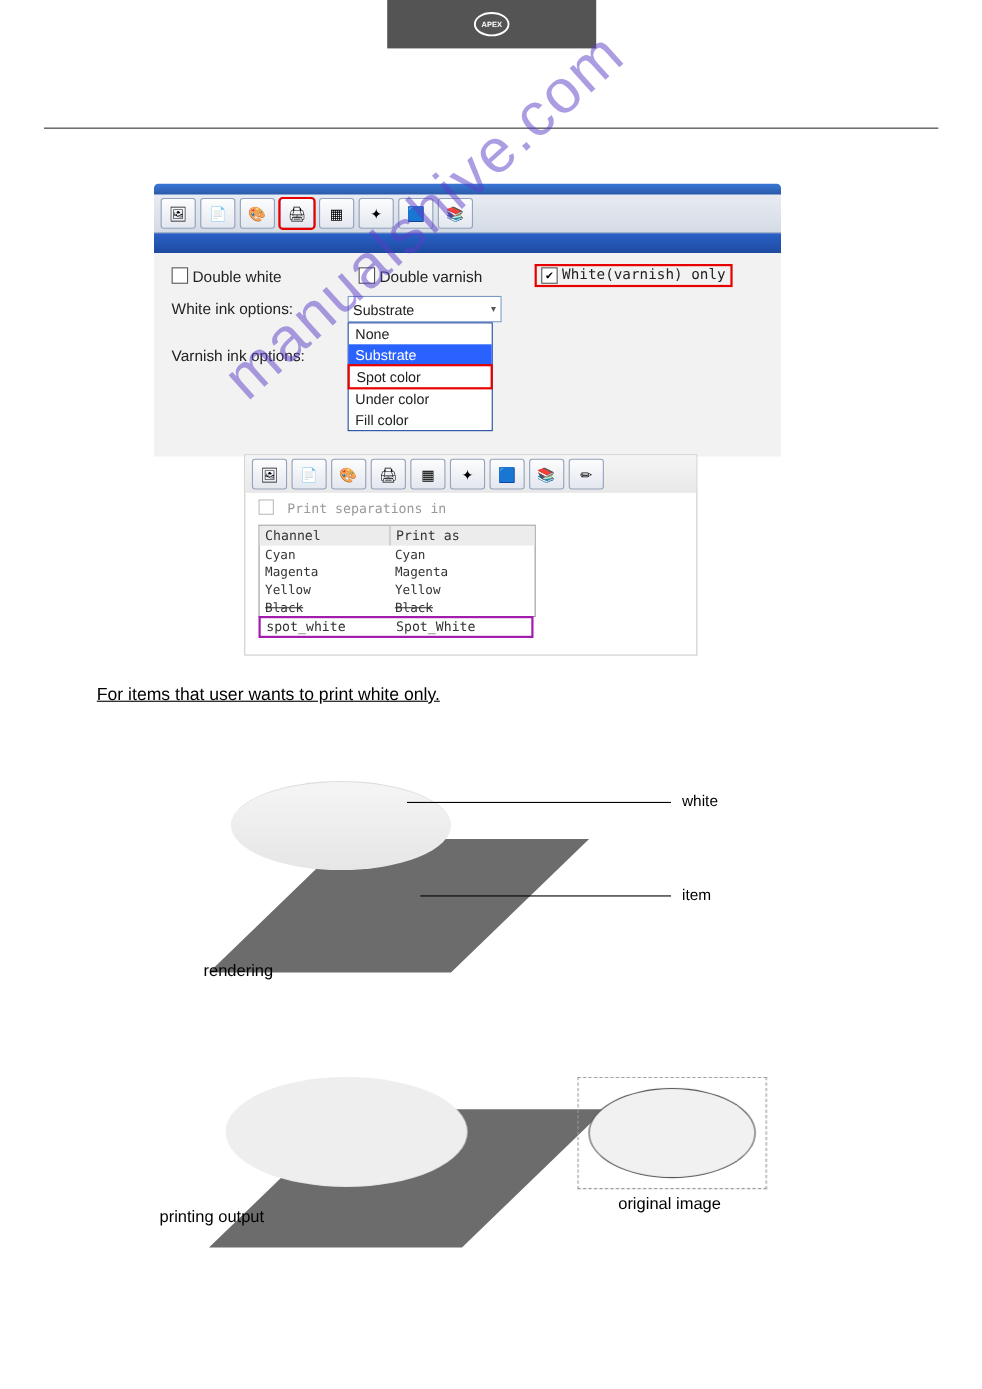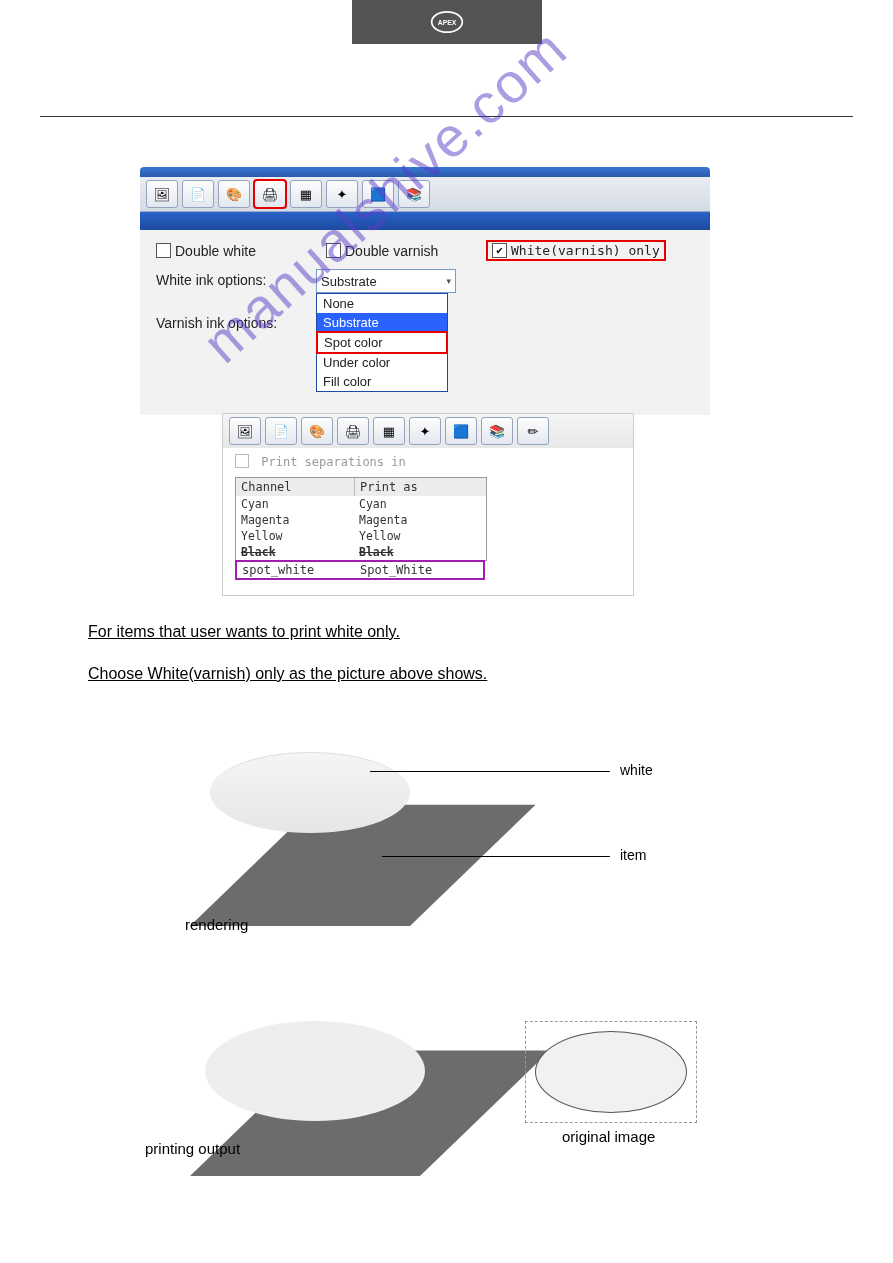--- a/index.html
+++ b/index.html
@@ -134,21 +134,21 @@
   .grey {color:#999;}
   .tbl { border:1px solid #999; margin-top:8px; width:250px;}
   .tbl .th {display:flex; background:#ececec;}
   .tbl .th div{ padding:2px 5px; border-right:1px solid #bbb;}
   .tbl .th div:first-child{width:108px;border-left:none;}
   .tbl .th div:last-child{flex:1;border-right:none;}
   .tbl .tr {display:flex; font-size:11.5px;}
   .tbl .tr div{ padding:1px 5px;}
   .tbl .tr div:first-child{width:108px;}
   .tbl .tr div:last-child{flex:1;}
-  .tbl .strike div{text-decoration: line-through; font-weight: bold;}
+  .tbl .strike div{text-decoration: line-through;}
   .red-row-box{border:2px solid #a21caf; position:relative; top:-1px; width:250px; box-sizing:border-box;}
 
   .body-text { margin:24px 28px 0 28px; font-size:16px; line-height:1.5;text-decoration:underline;}
 
   
   .diagram-area { position:relative; margin-top:40px; height:520px;}
   .parallelogram {
     position:absolute;
     left:130px; top:60px;
     width:220px; height:140px;
@@ -306,21 +306,20 @@
             <div style="width:108px;padding:1px 5px;">spot_white</div>
             <div style="flex:1;padding:1px 5px;">Spot_White</div>
           </div>
         </div>
         <div style="height:8px;"></div>
       </div>
     </div>
   </div>
 
   <div class="body-text">For items that user wants to print white only.</div>
-  <div class="body-text" style="margin-top:18px;">Choose White(varnish) only as the picture above shows.</div>
 
   <div class="diagram-area">
     <div class="parallelogram"></div>
     <div class="ellipse1"></div>
     <div class="leader" style="left:310px; top:45px; width:240px;"></div>
     <div class="leader-lbl" style="left:560px; top:36px;">white</div>
     <div class="leader" style="left:322px; top:130px; width:228px;"></div>
     <div class="leader-lbl" style="left:560px; top:121px;">item</div>
     <div class="caption" style="left:125px; top:190px;">rendering</div>
 

